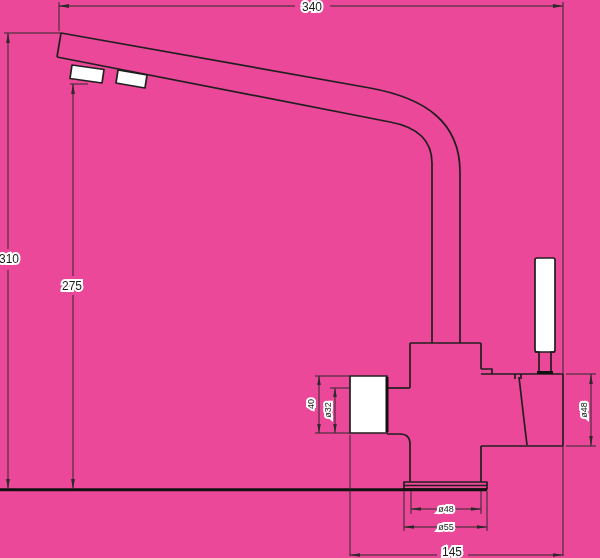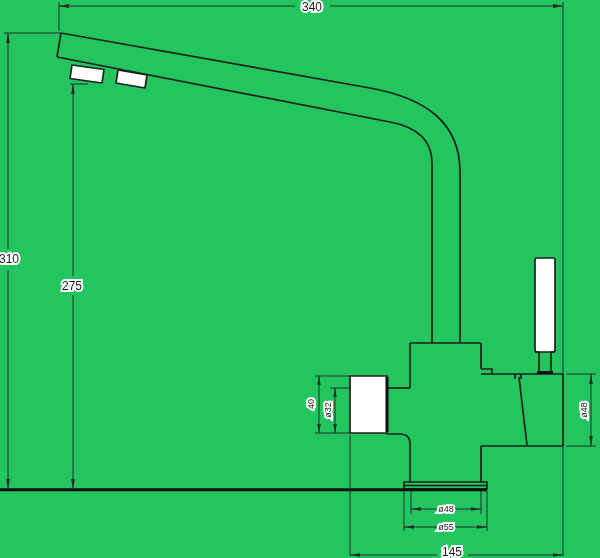--- a/index.html
+++ b/index.html
@@ -4,21 +4,21 @@
 <style>
   html, body {
     margin: 0;
     padding: 0;
     background: #ffffff;
   }
   .sheet {
     position: relative;
     width: 600px;
     height: 558px;
-    background: #22c55e;
+    background: #ec4899;
     font-family: "Liberation Sans", "DejaVu Sans", sans-serif;
     overflow: hidden;
   }
   svg { display: block; }
   .outline {
     fill: none;
     stroke: #1f1f1f;
     stroke-width: 1.7;
     stroke-linejoin: round;
     stroke-linecap: butt;

